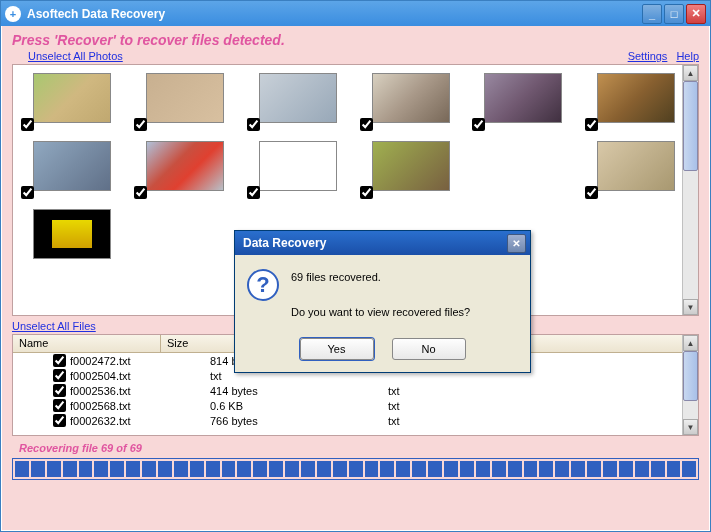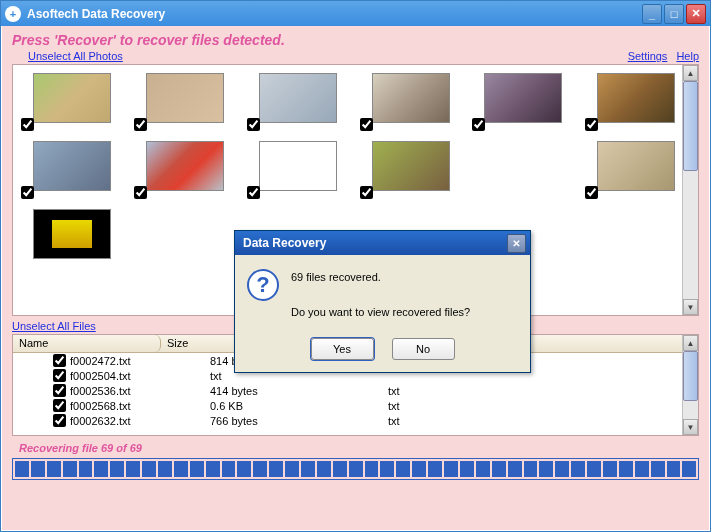--- a/index.html
+++ b/index.html
@@ -45,21 +45,21 @@
 .ph-thumb.ph11 { background: linear-gradient(135deg, #d8c8a8 0%, #a89870 100%); }
 .ph-thumb.ph12 { background: #000; }
 .ph-thumb.ph12 .inner { position: absolute; left: 18px; top: 10px; width: 40px; height: 28px; background: linear-gradient(to bottom, #e8d800 0%, #d0a000 100%); }
 
 .files-row { padding: 0 10px 2px; }
 .files-row a { color: #2030e0; text-decoration: underline; cursor: pointer; }
 
 .files-pane { margin: 0 10px 4px; height: 102px; background: #fff; border: 1px solid #c0a0a0; position: relative; }
 .files-header { display: flex; background: linear-gradient(to bottom, #f8f4e8, #ece4d0); border-bottom: 1px solid #c0b090; height: 18px; }
 .fh { padding: 2px 6px; border-right: 1px solid #c0b090; font-size: 11px; }
-.fh.name { width: 148px; border-radius: 6px; }
+.fh.name { width: 148px; }
 .fh.size { width: 178px; }
 .fh.ext { width: 144px; }
 .fh.blank { flex: 1; }
 .files-body { position: absolute; top: 18px; left: 0; right: 16px; bottom: 0; overflow: hidden; margin-left: 36px; }
 .fr { display: flex; padding: 1px 4px; align-items: center; }
 .fr .cb { margin-right: 4px; }
 .fr .fname { width: 140px; }
 .fr .fsize { width: 178px; }
 .fr .fext { width: 144px; }
 .files-scroll { position: absolute; right: 0; top: 0; bottom: 0; width: 16px; background: #e8e8e8; border-left: 1px solid #c0c0c0; }
@@ -73,21 +73,21 @@
 .progress-seg { flex: 1; background: #3060c0; }
 
 .dialog { position: absolute; left: 232px; top: 204px; width: 297px; background: #ece9d8; border: 1px solid #003c74; box-shadow: 2px 2px 4px rgba(0,0,0,.3); }
 .dialog-tb { height: 24px; background: linear-gradient(to bottom, #2a6fce, #1a4fa8); color: #fff; font-weight: bold; font-size: 12px; display: flex; align-items: center; padding: 0 4px; }
 .dialog-tb .dtitle { flex: 1; padding-left: 4px; }
 .dialog-tb .dclose { width: 19px; height: 19px; background: linear-gradient(to bottom, #a0b0d0, #7088b0); color: #fff; border: 1px solid #405880; border-radius: 2px; display: flex; align-items: center; justify-content: center; cursor: pointer; font-size: 10px; }
 .dialog-body { padding: 14px 12px 10px; display: flex; }
 .qicon { width: 32px; height: 32px; border-radius: 50%; border: 2px solid #3060c0; color: #3060c0; font-size: 22px; font-weight: bold; display: flex; align-items: center; justify-content: center; background: #fff; margin-right: 12px; flex-shrink: 0; }
 .dialog-text { font-size: 11px; line-height: 1.6; }
 .dialog-btns { display: flex; justify-content: center; gap: 18px; padding: 6px 0 12px; }
-.dialog-btns button { width: 63px; height: 22px; background: linear-gradient(to bottom, #fefefe, #e8e8e8); border: 1px solid #888; border-radius: 3px; font-size: 11px; cursor: pointer; }
+.dialog-btns button { width: 74px; height: 22px; background: linear-gradient(to bottom, #fefefe, #e8e8e8); border: 1px solid #888; border-radius: 3px; font-size: 11px; cursor: pointer; }
 .dialog-btns button.primary { box-shadow: 0 0 0 1px #3060c0; }
 
 input[type="checkbox"] { width: 13px; height: 13px; accent-color: #000; }
 </style>
 </head>
 <body>
 
 <div class="window">
 
   <div class="titlebar">

